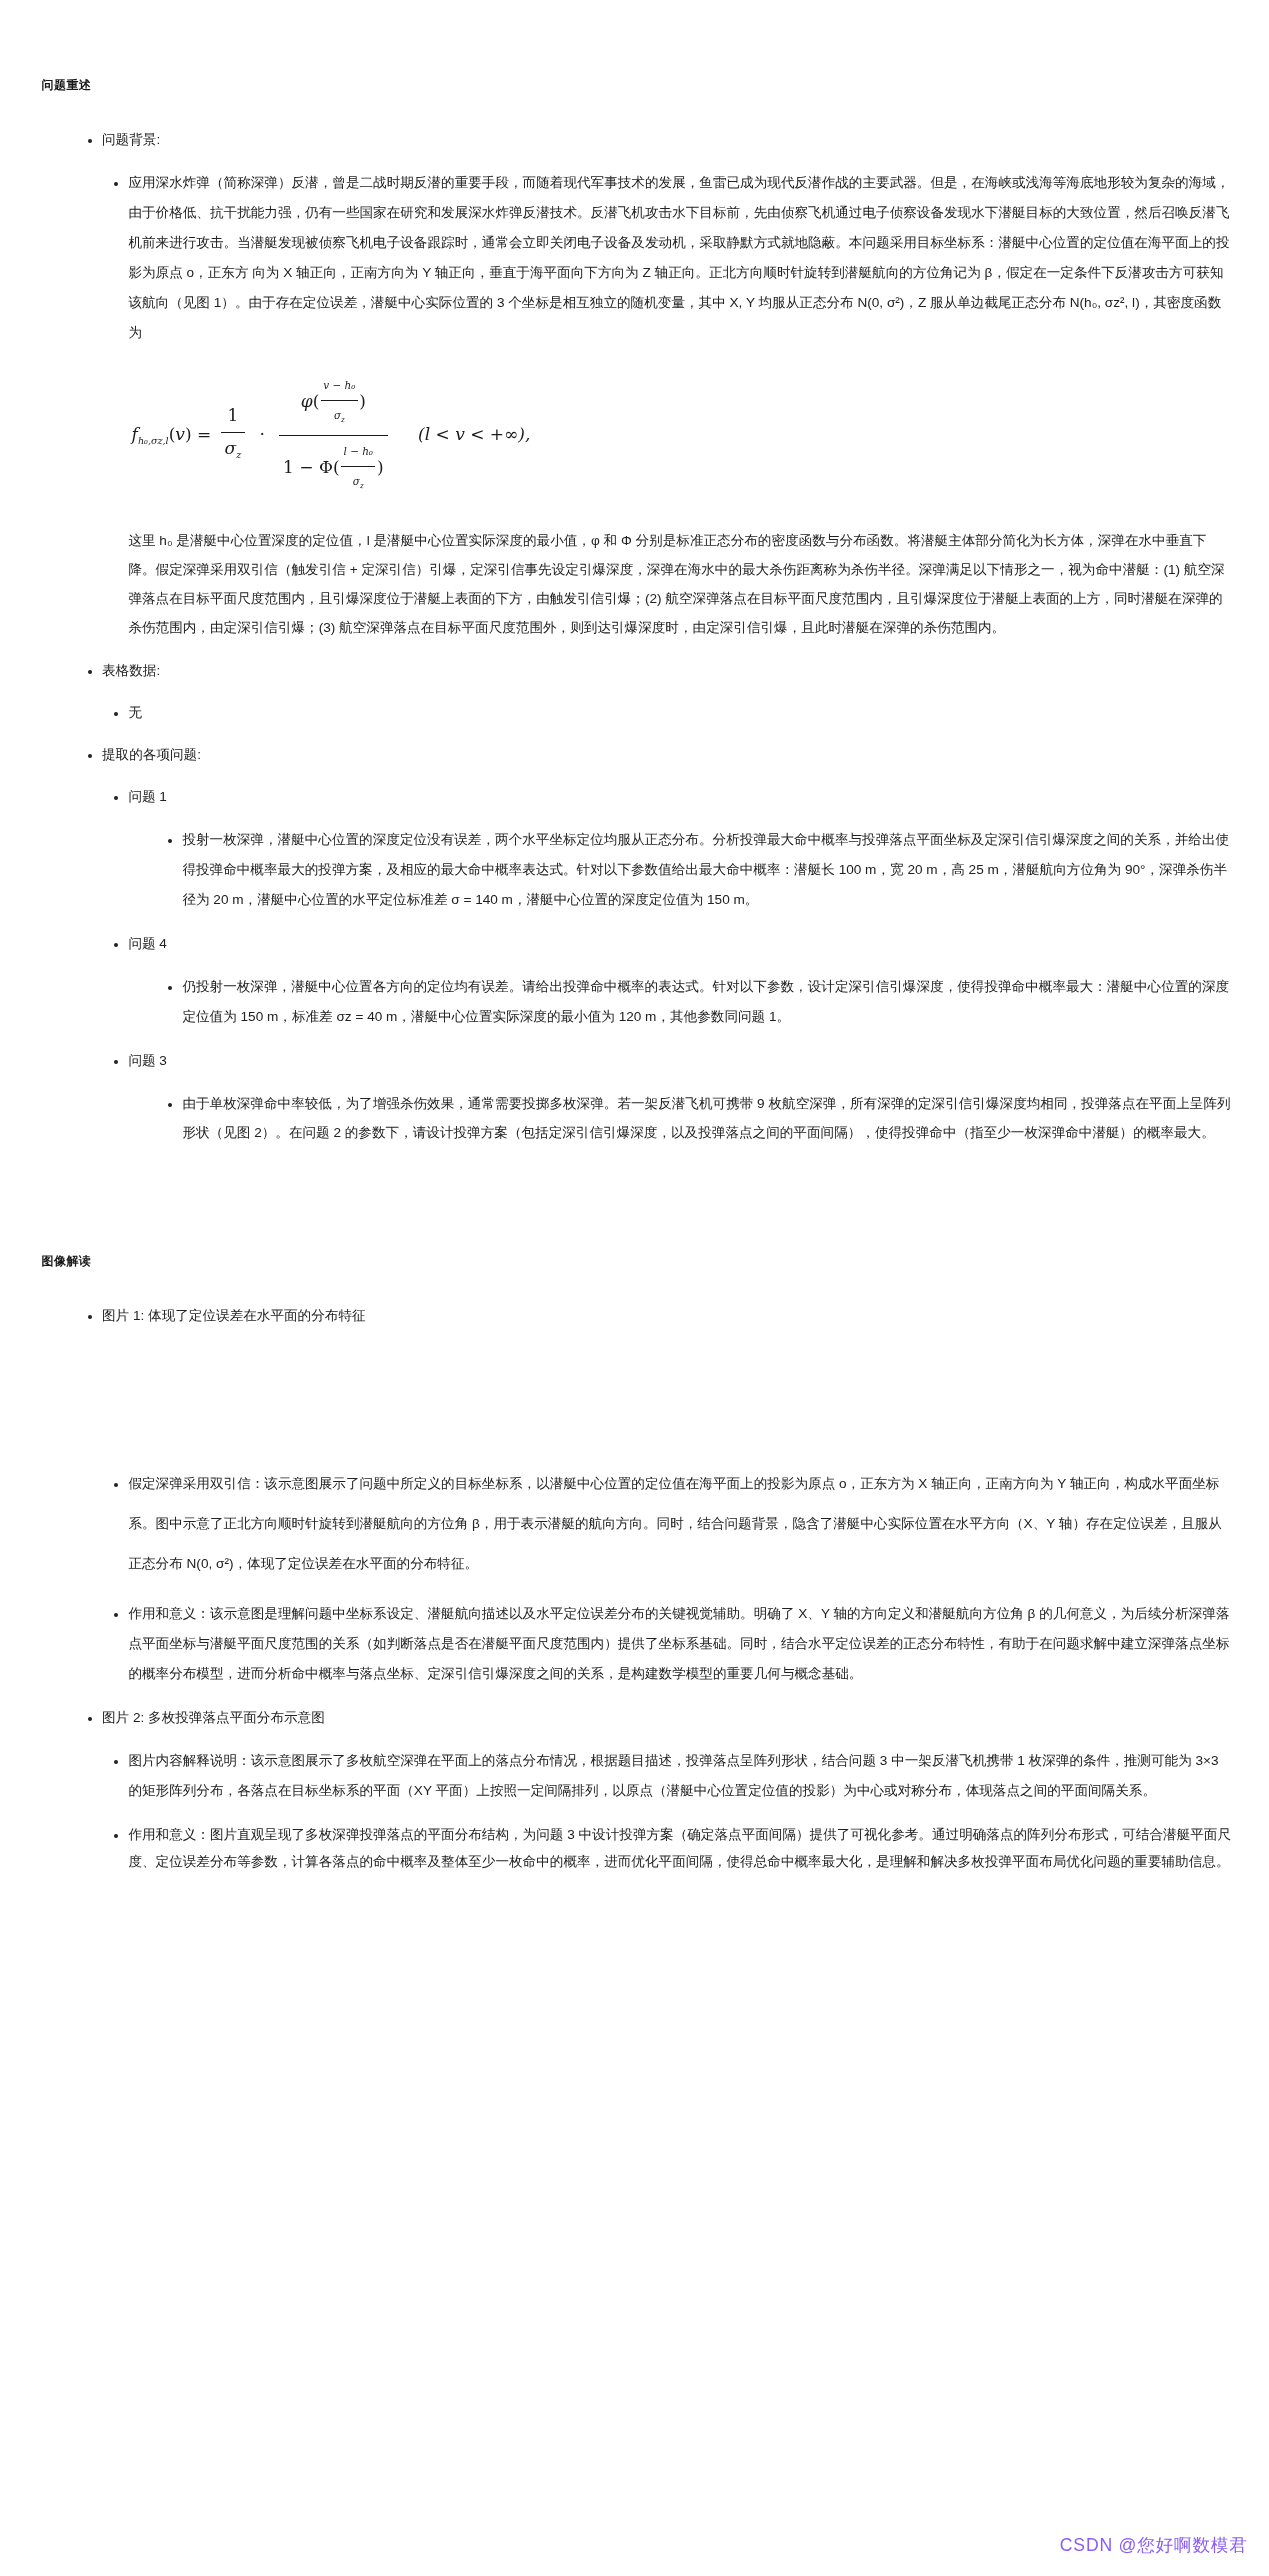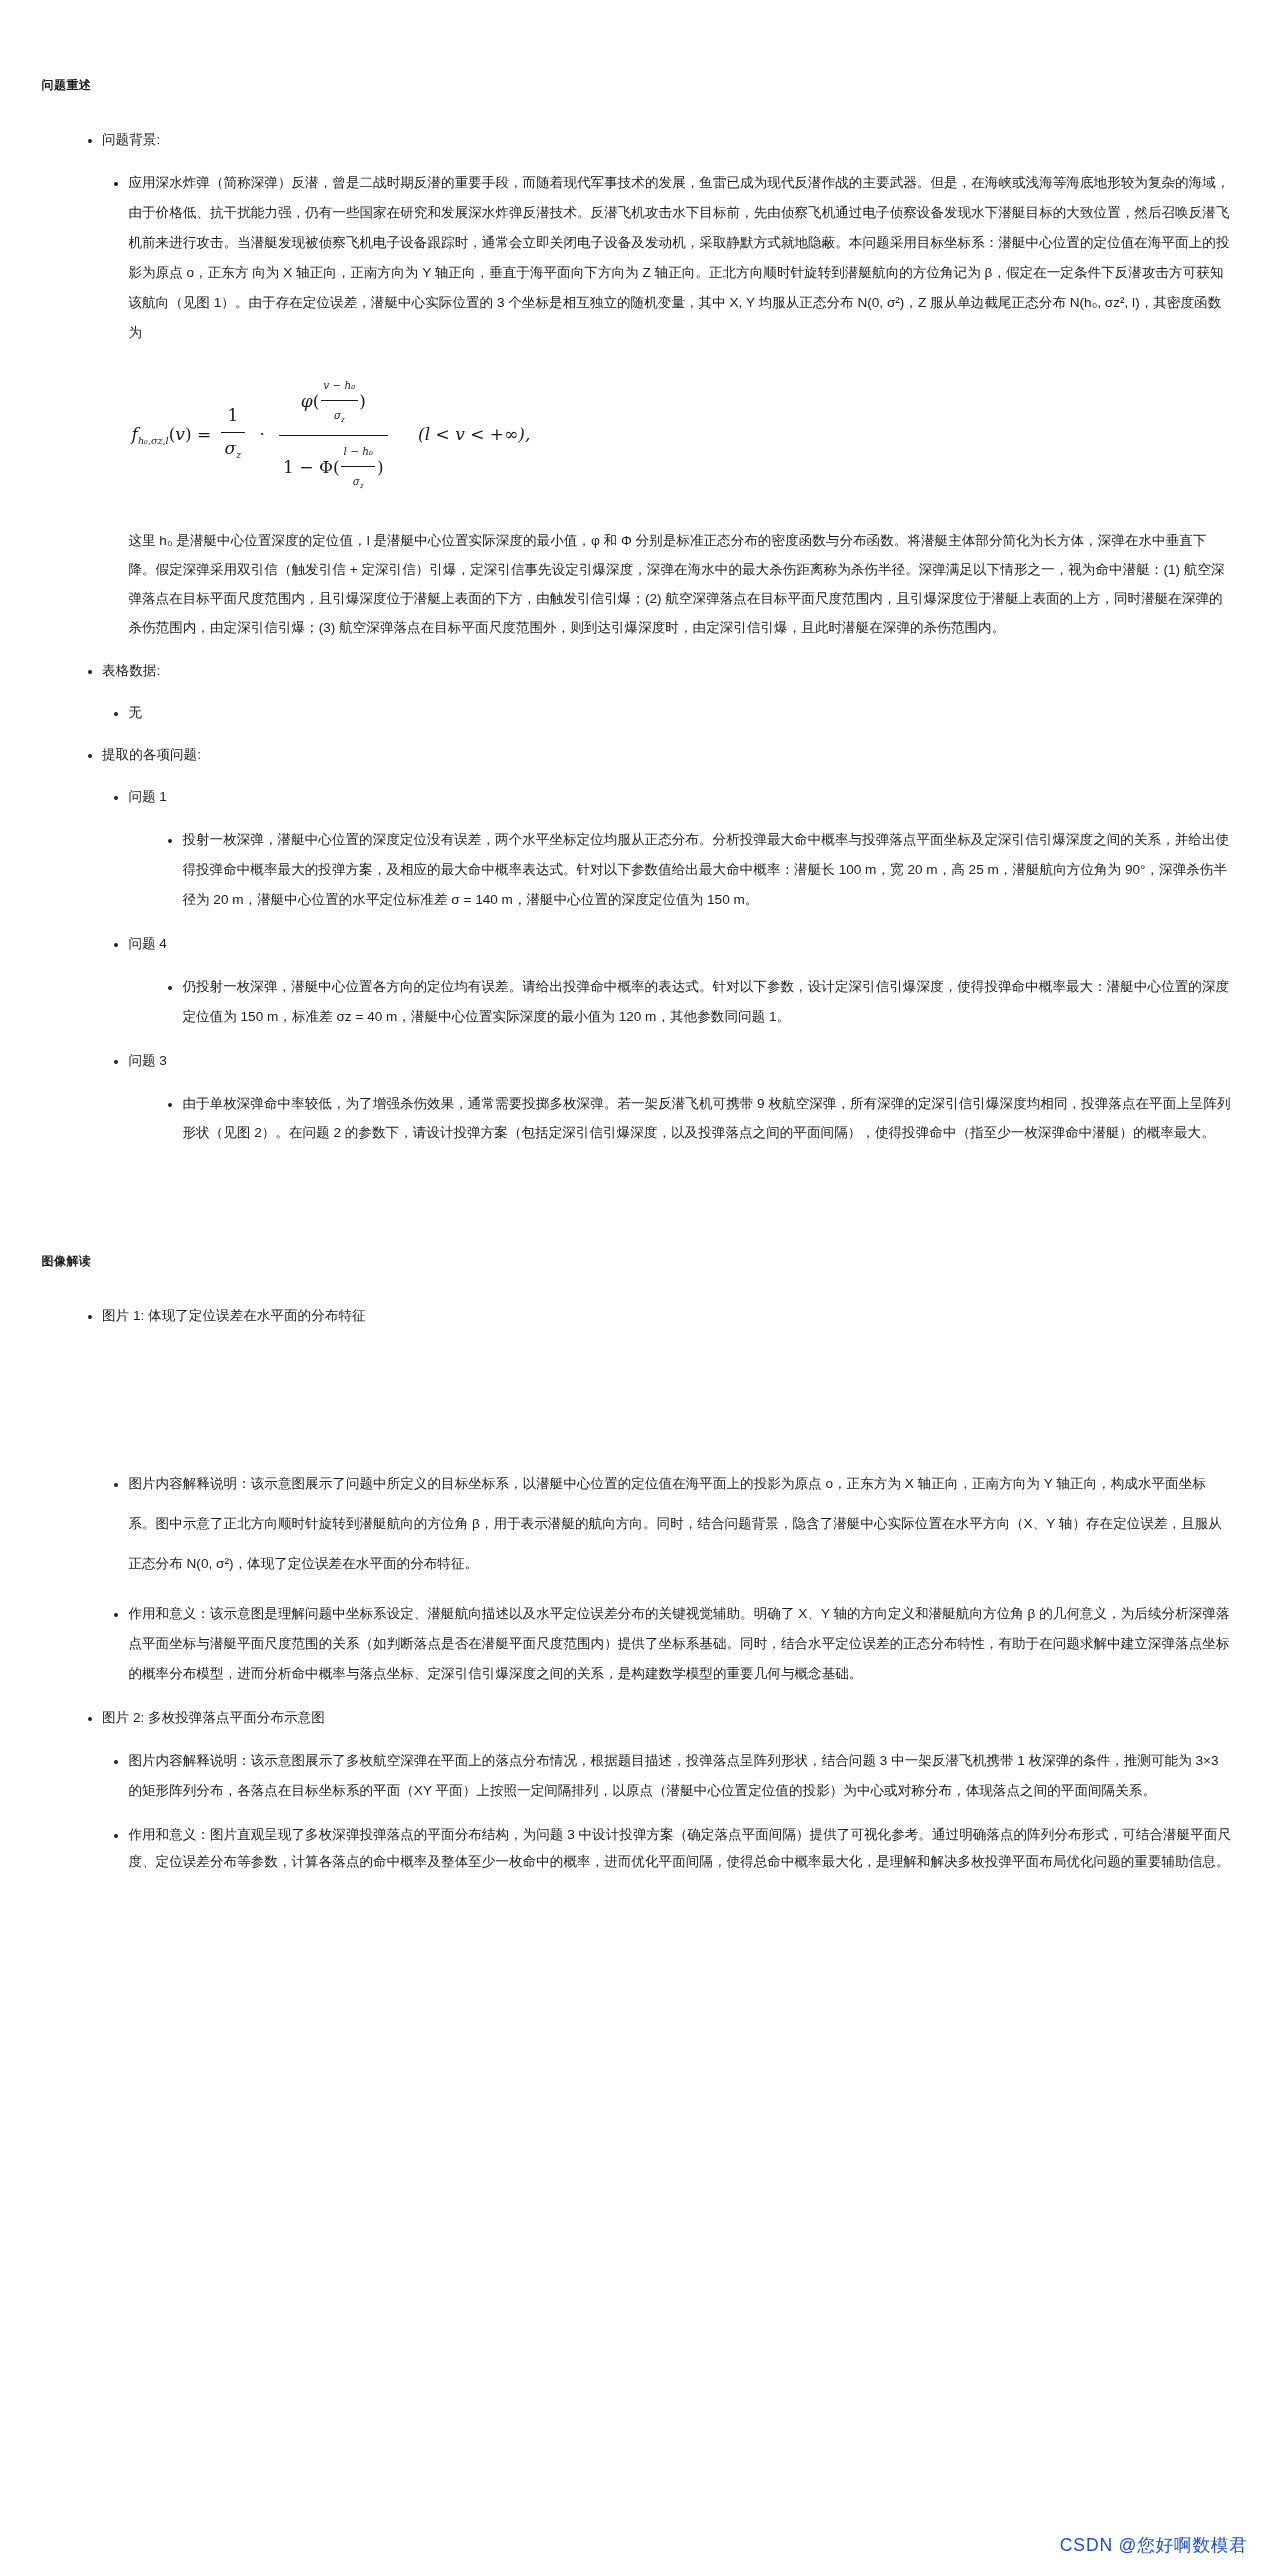--- a/index.html
+++ b/index.html
@@ -69,21 +69,21 @@
   .cdot { margin: 0 4.8px; }
   .domain { margin-left: 21px; font-style: italic; }
 
   .image-gap { height: 120px; }
 
   .watermark {
     position: absolute;
     right: 22.4px;
     bottom: 19px;
     font-size: 17.6px;
-    color: #1d4ed8;
+    color: #8b5cf6;
     letter-spacing: 0.8px;
     white-space: nowrap;
   }
 </style>
 </head>
 <body>
 
 <div class="page">
 
   <h2 class="sec-title">问题重述</h2>
@@ -165,21 +165,21 @@
 
   <h2 class="sec-title images">图像解读</h2>
 
   <ul class="l1">
 
     <li>
       <span class="li-label">图片 1: 体现了定位误差在水平面的分布特征</span>
       <div class="image-gap"></div>
       <ul class="l2">
         <li>
-          <p class="para extra-airy tight">图片内容解释说明：该示意图展示了问题中所定义的目标坐标系，以潜艇中心位置的定位值在海平面上的投影为原点 o，正东方为 X 轴正向，正南方向为 Y 轴正向，构成水平面坐标系。图中示意了正北方向顺时针旋转到潜艇航向的方位角 β，用于表示潜艇的航向方向。同时，结合问题背景，隐含了潜艇中心实际位置在水平方向（X、Y 轴）存在定位误差，且服从正态分布 N(0, σ²)，体现了定位误差在水平面的分布特征。</p>
+          <p class="para extra-airy tight">假定深弹采用双引信：该示意图展示了问题中所定义的目标坐标系，以潜艇中心位置的定位值在海平面上的投影为原点 o，正东方为 X 轴正向，正南方向为 Y 轴正向，构成水平面坐标系。图中示意了正北方向顺时针旋转到潜艇航向的方位角 β，用于表示潜艇的航向方向。同时，结合问题背景，隐含了潜艇中心实际位置在水平方向（X、Y 轴）存在定位误差，且服从正态分布 N(0, σ²)，体现了定位误差在水平面的分布特征。</p>
         </li>
         <li>
           <p class="para airy tight">作用和意义：该示意图是理解问题中坐标系设定、潜艇航向描述以及水平定位误差分布的关键视觉辅助。明确了 X、Y 轴的方向定义和潜艇航向方位角 β 的几何意义，为后续分析深弹落点平面坐标与潜艇平面尺度范围的关系（如判断落点是否在潜艇平面尺度范围内）提供了坐标系基础。同时，结合水平定位误差的正态分布特性，有助于在问题求解中建立深弹落点坐标的概率分布模型，进而分析命中概率与落点坐标、定深引信引爆深度之间的关系，是构建数学模型的重要几何与概念基础。</p>
         </li>
       </ul>
     </li>
 
     <li>
       <span class="li-label">图片 2: 多枚投弹落点平面分布示意图</span>
       <ul class="l2">

